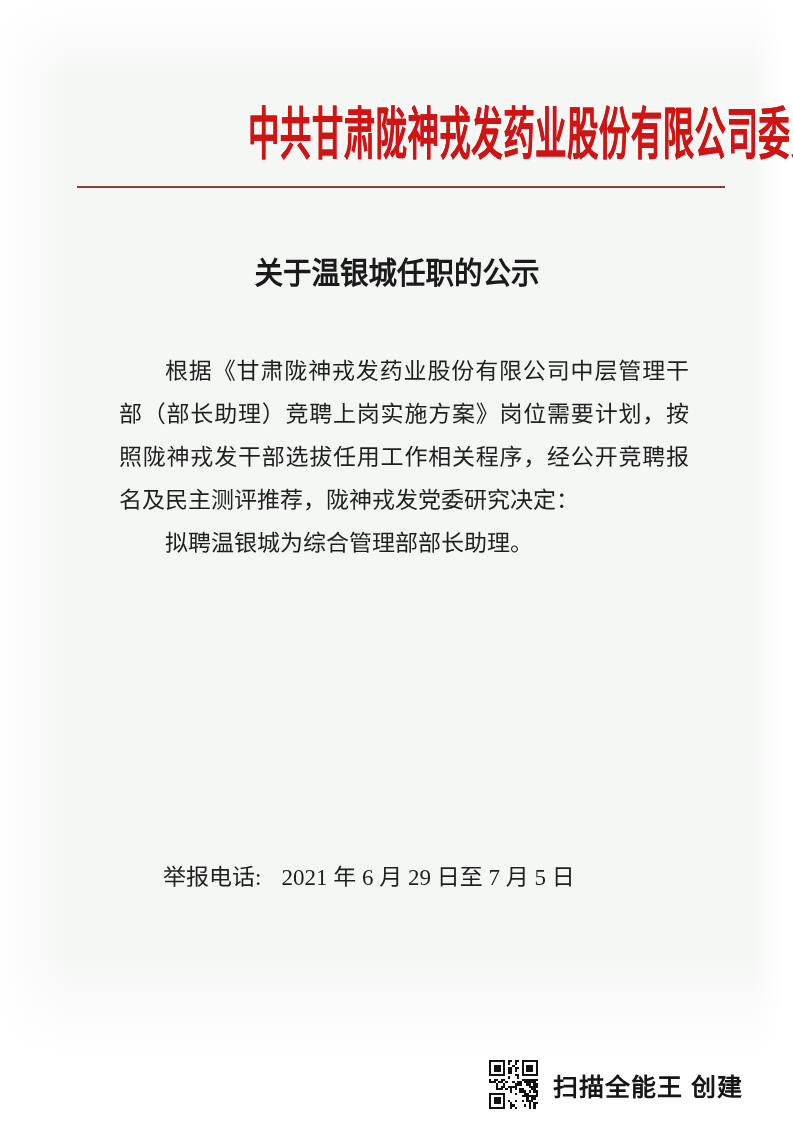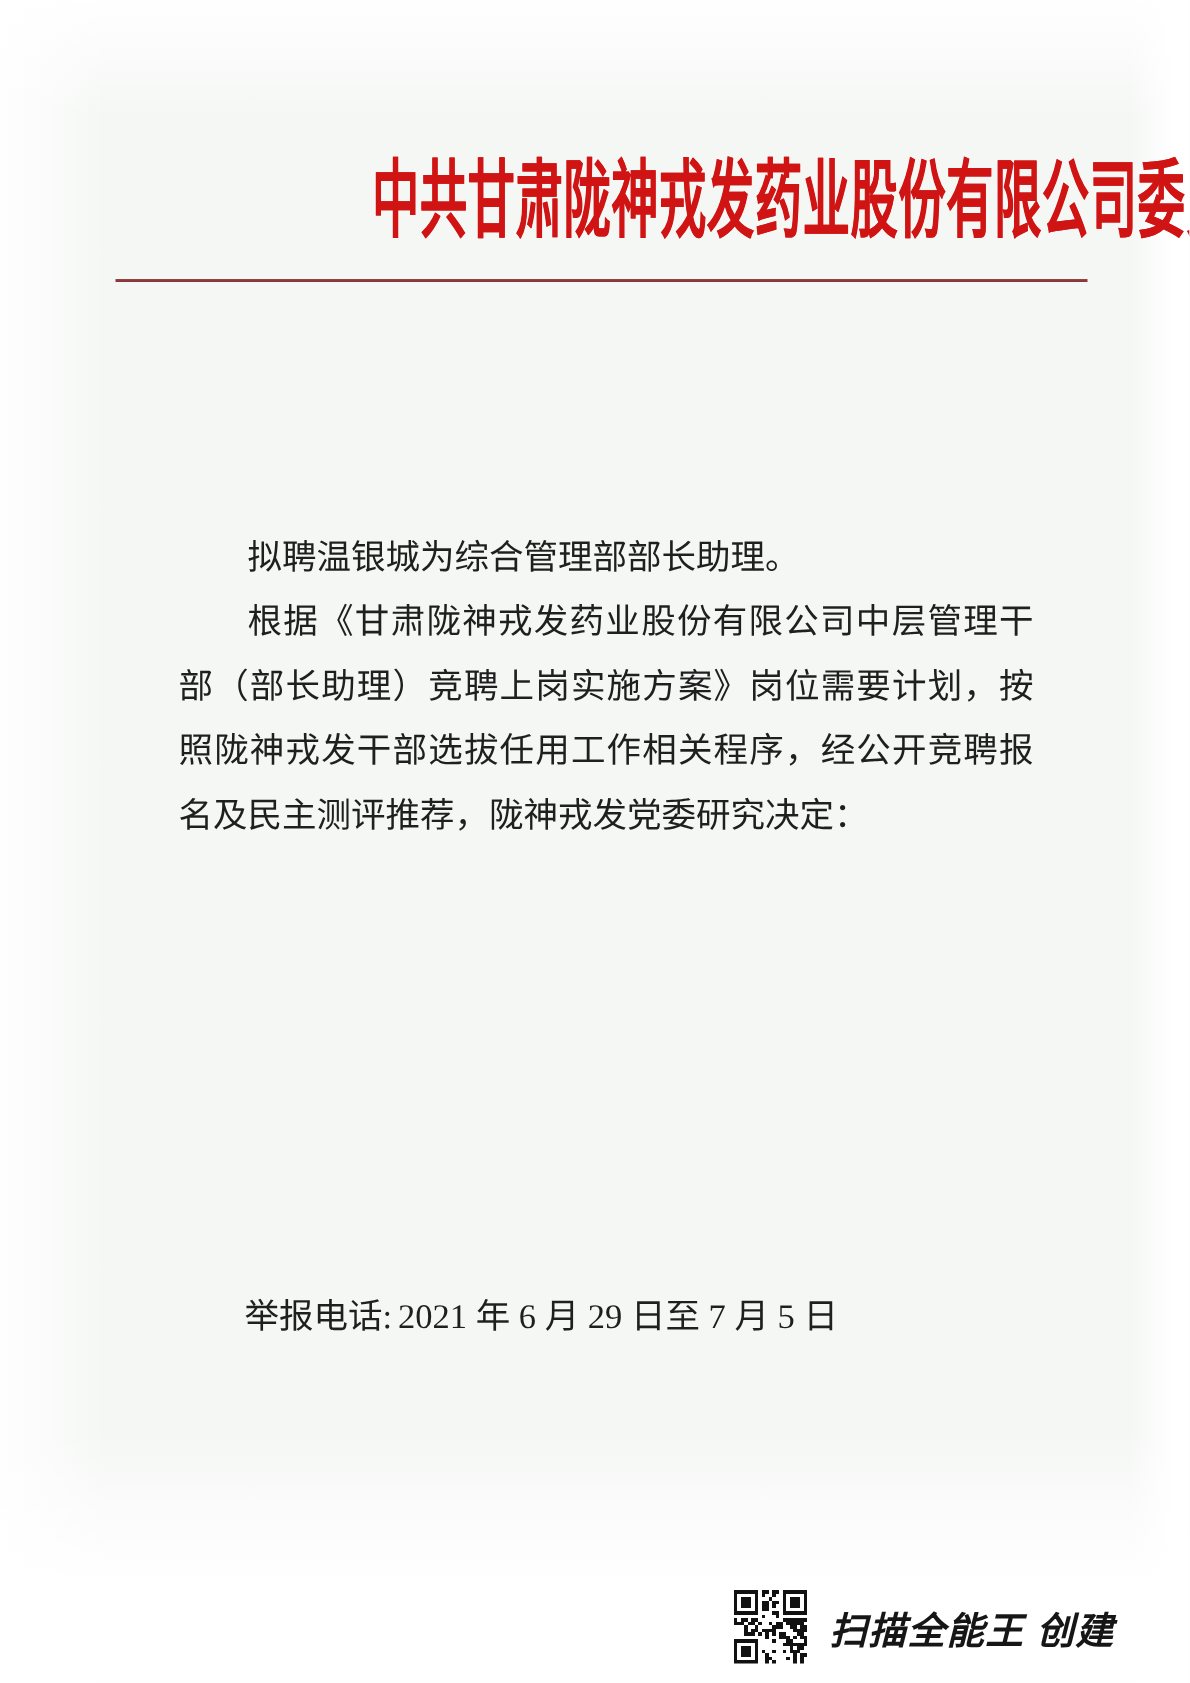--- a/index.html
+++ b/index.html
@@ -97,21 +97,21 @@
     left: 119px;
     width: 600px;
     font-size: 23px;
     line-height: 42px;
     color: #1f1f1f;
   }
   .contact-row {
     padding-left: 44px;
     white-space: nowrap;
   }
-  .contact-row .value { margin-left: 4px; }
+  .contact-row .value { margin-left: 20px; }
   .contact-row .value2 { margin-left: 2em; }
 
   
   .watermark {
     position: absolute;
     top: 1060px;
     left: 489px;
     display: flex;
     align-items: center;
     gap: 15px;
@@ -122,37 +122,39 @@
     display: block;
     shape-rendering: crispEdges;
   }
   .watermark-caption {
     font-family: "Liberation Sans", "DejaVu Sans", sans-serif;
     font-size: 25px;
     font-weight: 600;
     letter-spacing: 1px;
     color: #161616;
     white-space: nowrap;
-    font-style: italic;
   }
 </style>
 </head>
 <body>
 
 <div class="page">
 
   <div class="org-title">
     <span class="stretch">中共甘肃陇神戎发药业股份有限公司委员会</span>
   </div>
   <div class="red-rule"></div>
 
+  <h1 class="doc-title">
+    <span class="stretch">关于温银城任职的公示</span>
+  </h1>
 
   <div class="body-text">
+    <p>根据《甘肃陇神戎发药业股份有限公司中层管理干部（部长助理）竞聘上岗实施方案》岗位需要计划，按照陇神戎发干部选拔任用工作相关程序，经公开竞聘报名及民主测评推荐，陇神戎发党委研究决定：</p>
     <p>拟聘温银城为综合管理部部长助理。</p>
-    <p>根据《甘肃陇神戎发药业股份有限公司中层管理干部（部长助理）竞聘上岗实施方案》岗位需要计划，按照陇神戎发干部选拔任用工作相关程序，经公开竞聘报名及民主测评推荐，陇神戎发党委研究决定：</p>
   </div>
 
   <div class="contact-block">
     <div class="contact-row">
       <span class="label">举报电话:</span><span class="value">2021 年 6 月 29 日至 7 月 5 日</span>
     </div>
   </div>
 
   <div class="watermark">
     <svg class="qr" viewBox="0 0 21 21" xmlns="http://www.w3.org/2000/svg">

